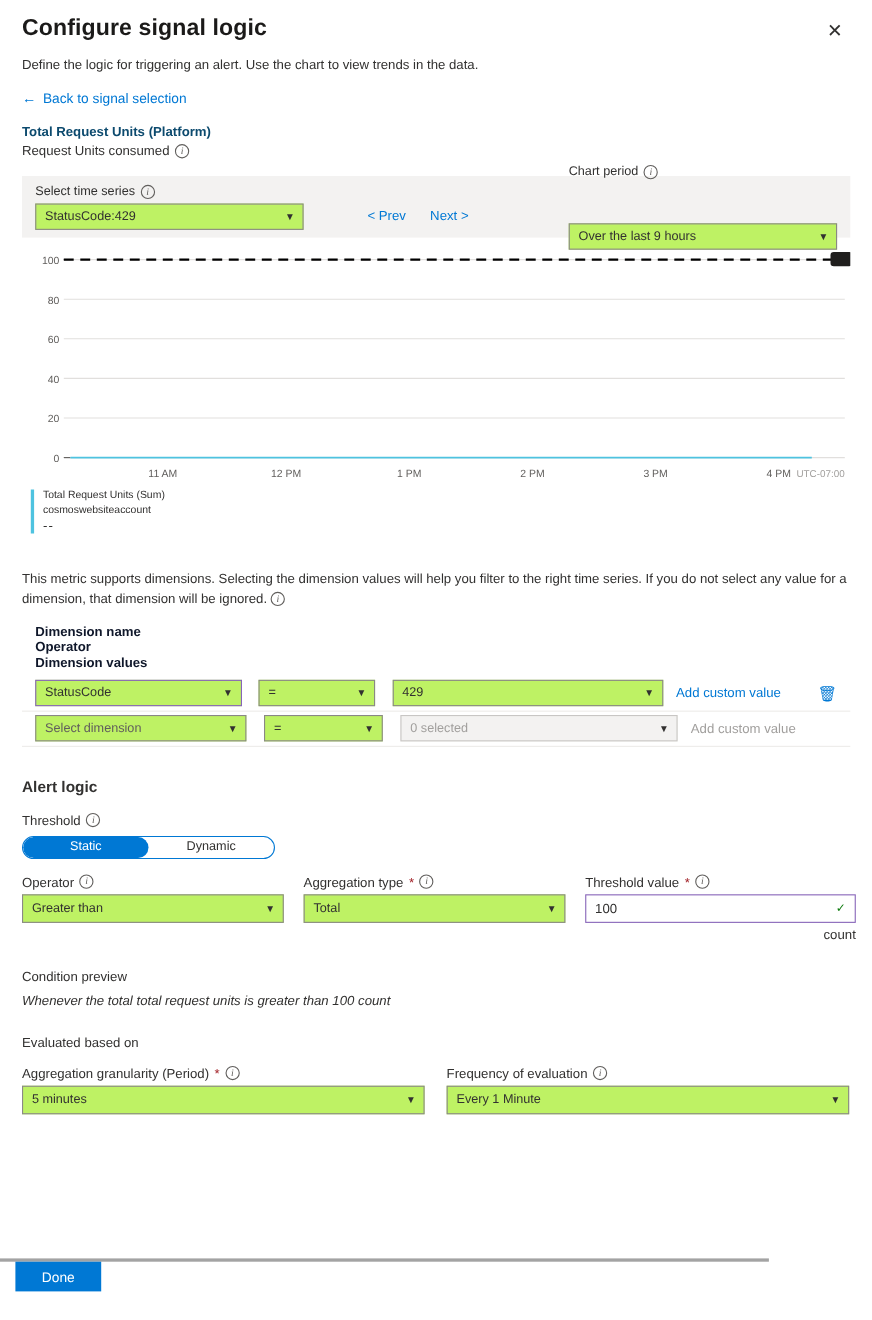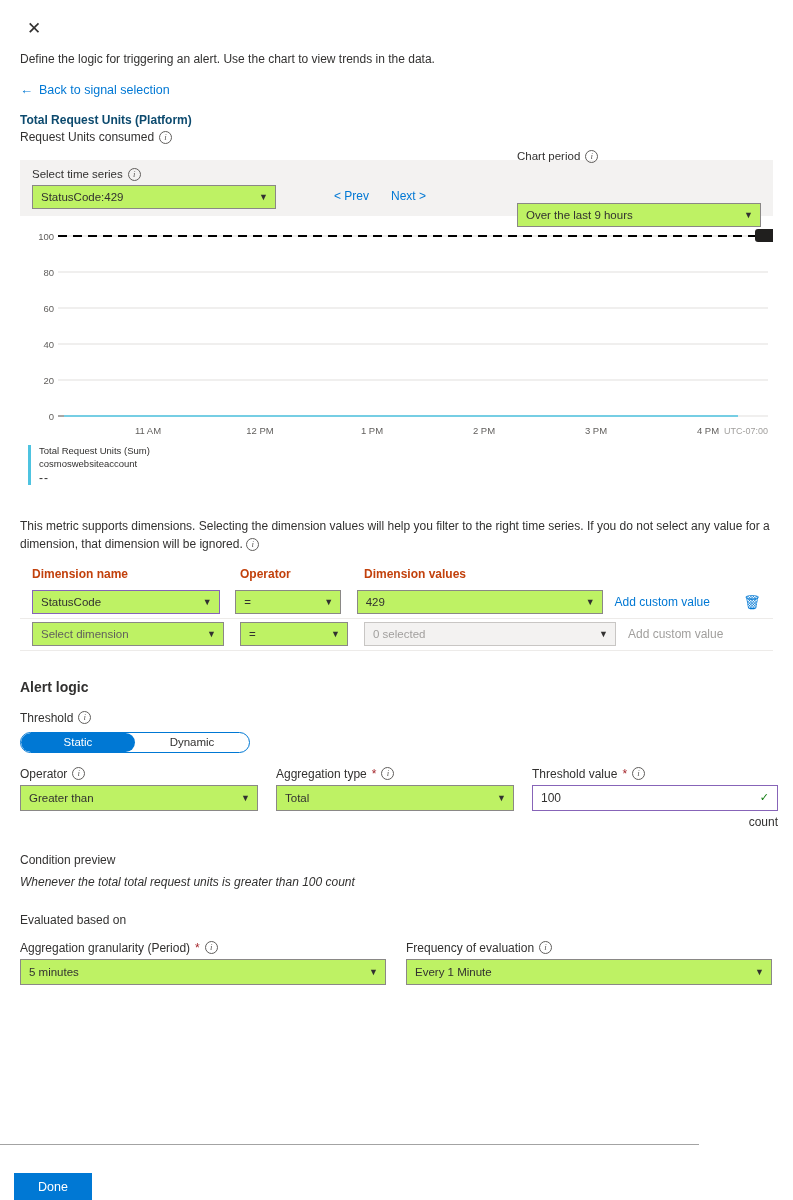--- a/index.html
+++ b/index.html
@@ -134,23 +134,24 @@
     margin: 32px 20px 0 20px;
     font-size: 12px;
     line-height: 1.5;
     color: #323130;
   }
   .dim-table { margin: 14px 20px 0 20px; }
   .dim-head {
     display: flex;
     font-size: 12px;
     font-weight: 600;
-    color: #c2410c;
+    color: #0f172a;
     padding-left: 12px;
     margin-bottom: 6px;
+    flex-direction: column;
   }
   .col-name { width: 208px; }
   .col-op { width: 124px; }
   .col-vals { width: 236px; }
   .dim-row {
     display: flex;
     align-items: center;
     padding: 4px 12px 4px 12px;
     border-bottom: 1px solid #edebe9;
     height: 32px;
@@ -220,42 +221,43 @@
 
   .cond-title { margin: 24px 20px 0 20px; font-size: 12px; color: #323130; }
   .cond-text { margin: 8px 20px 0 20px; font-size: 12px; font-style: italic; color: #323130; }
   .eval-title { margin: 24px 20px 0 20px; font-size: 12px; color: #323130; }
 
   .footer {
     position: absolute;
     left: 0; bottom: 0;
     width: 699px;
     height: 56px;
-    border-top: 1px solid #a3a3a3;
-    display: flex;
-    align-items: flex-end;
+    border-top: 3px solid #a3a3a3;
+    display: flex;
+    align-items: flex-start;
     padding-left: 14px;
   }
   .done-btn {
     background: #0078d4;
     color: #fff;
     border: none;
     height: 27px;
     width: 78px;
     font-size: 12.5px;
     cursor: pointer;
     font-family: "Liberation Sans", sans-serif;
   }
 </style>
 </head>
 <body>
 
 <div class="panel">
 
   <div class="header">
+    <div class="title">Configure signal logic</div>
     <button class="close-btn">✕</button>
   </div>
 
   <div class="subtitle">Define the logic for triggering an alert. Use the chart to view trends in the data.</div>
 
   <div class="back-link">
     <span class="back-arrow">←</span>
     <span>Back to signal selection</span>
   </div>
 

